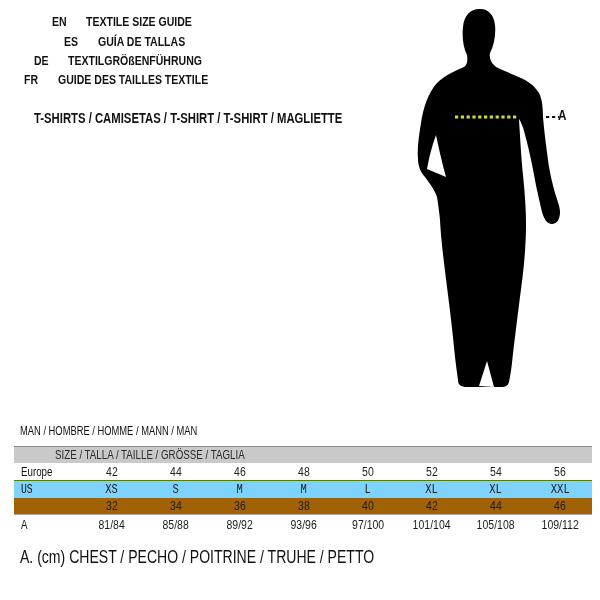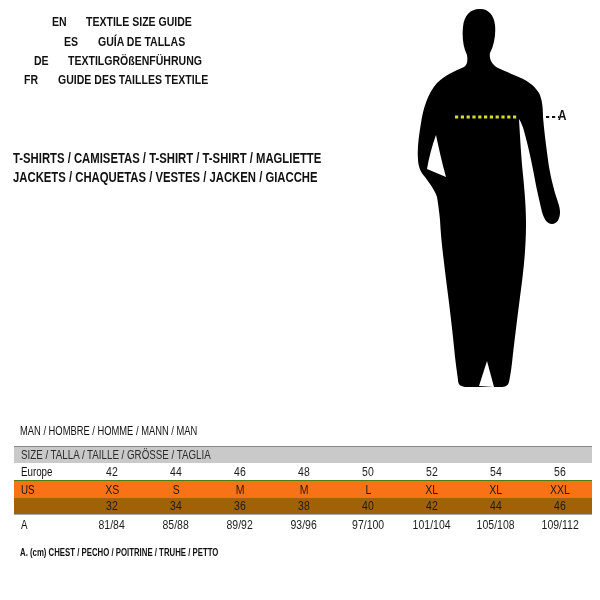--- a/index.html
+++ b/index.html
@@ -11,43 +11,43 @@
   .abs{position:absolute;}
   
   .cond{display:inline-block;transform:scaleX(0.78);transform-origin:0 50%;white-space:nowrap;}
   .cond-c{display:inline-block;transform:scaleX(0.84);transform-origin:50% 50%;white-space:nowrap;}
 
   
   .lang-list{left:24px;top:12px;}
   .lang-row{display:flex;align-items:center;height:19.4px;font-weight:700;font-size:13.5px;justify-content:center;}
   .lang-code{width:34px;}
   
-  .cats{left:13px;top:109px;font-weight:700;font-size:14.5px;line-height:19px;margin-top:40px;}
+  .cats{left:34px;top:109px;font-weight:700;font-size:14.5px;line-height:19px;}
 
   
   .figure-wrap{left:415px;top:5px;width:150px;height:390px;}
   .measure-a{left:558px;top:106px;font-weight:700;font-size:15px;}
 
   
   .section-title{left:20px;top:424px;font-weight:400;font-size:12px;}
 
   
   .size-table{left:14px;top:446px;width:578px;border-top:1px solid #8a8a8a;font-size:12.5px;}
   .trow{display:flex;align-items:center;}
   .trow.head{height:16px;background:#c9c9c9;color:#2b2b2b;}
   .trow.r-europe{height:17px;background:#ffffff;border-bottom:1px solid #4d7c0f;}
-  .trow.r-us{height:17px;background:#f97316;}
+  .trow.r-us{height:17px;background:#7dd3fc;font-family:Liberation Mono, monospace;}
   .trow.r-num{height:16px;background:#a16207;border-bottom:1px solid #a8a8a8;}
   .trow.r-a{height:19px;background:#ffffff;}
   .label-col{width:66px;padding-left:7px;box-sizing:border-box;}
   .cell{width:64px;text-align:center;color:#1c1c1c;}
-  .head-text{padding-left:7px;}
+  .head-text{padding-left:7px;margin-left:34px;}
 
   
-  .footnote{left:20px;top:547px;font-weight:700;font-size:10px;text-align:right;}
+  .footnote{left:20px;top:547px;font-weight:400;font-size:18px;text-align:right;}
 </style>
 </head>
 <body>
 
 <div class="abs lang-list">
   <div class="lang-row">
     <span class="lang-code"><span class="cond">EN</span></span>
     <span class="cond">TEXTILE SIZE GUIDE</span>
   </div>
   <div class="lang-row">
@@ -59,21 +59,20 @@
     <span class="cond">TEXTILGRÖßENFÜHRUNG</span>
   </div>
   <div class="lang-row">
     <span class="lang-code"><span class="cond">FR</span></span>
     <span class="cond">GUIDE DES TAILLES TEXTILE</span>
   </div>
 </div>
 
 <div class="abs cats">
   <div><span class="cond">T-SHIRTS / CAMISETAS / T-SHIRT / T-SHIRT / MAGLIETTE</span></div>
-  <div><span class="cond">JACKETS / CHAQUETAS / VESTES / JACKEN / GIACCHE</span></div>
 </div>
 
 <div class="abs figure-wrap">
   <svg width="150" height="390" viewBox="0 0 150 390">
     <path d="M64,4
          C72,3 79,9 80,20
          C81,30 79,40 75,48
          C74,53 76,58 80,61
          C82,63 90,66 99,70
          C112,75 119,80 124,88

